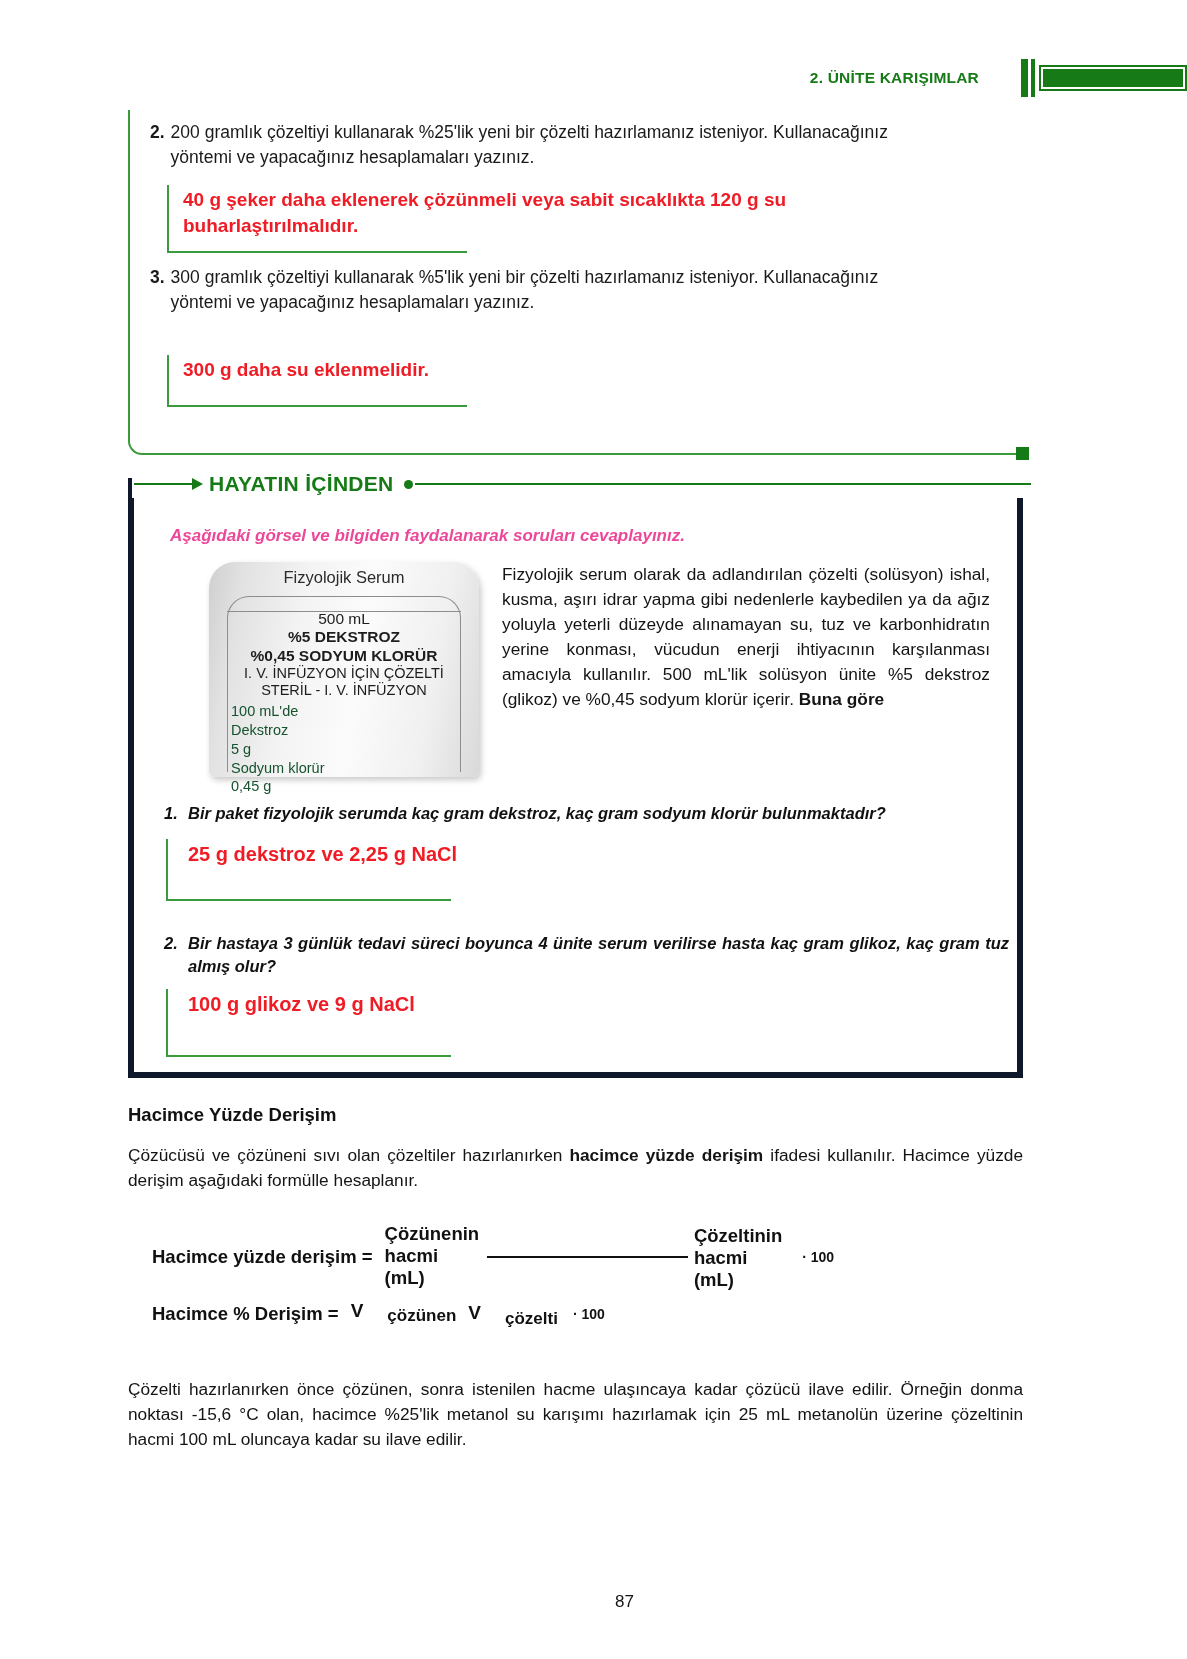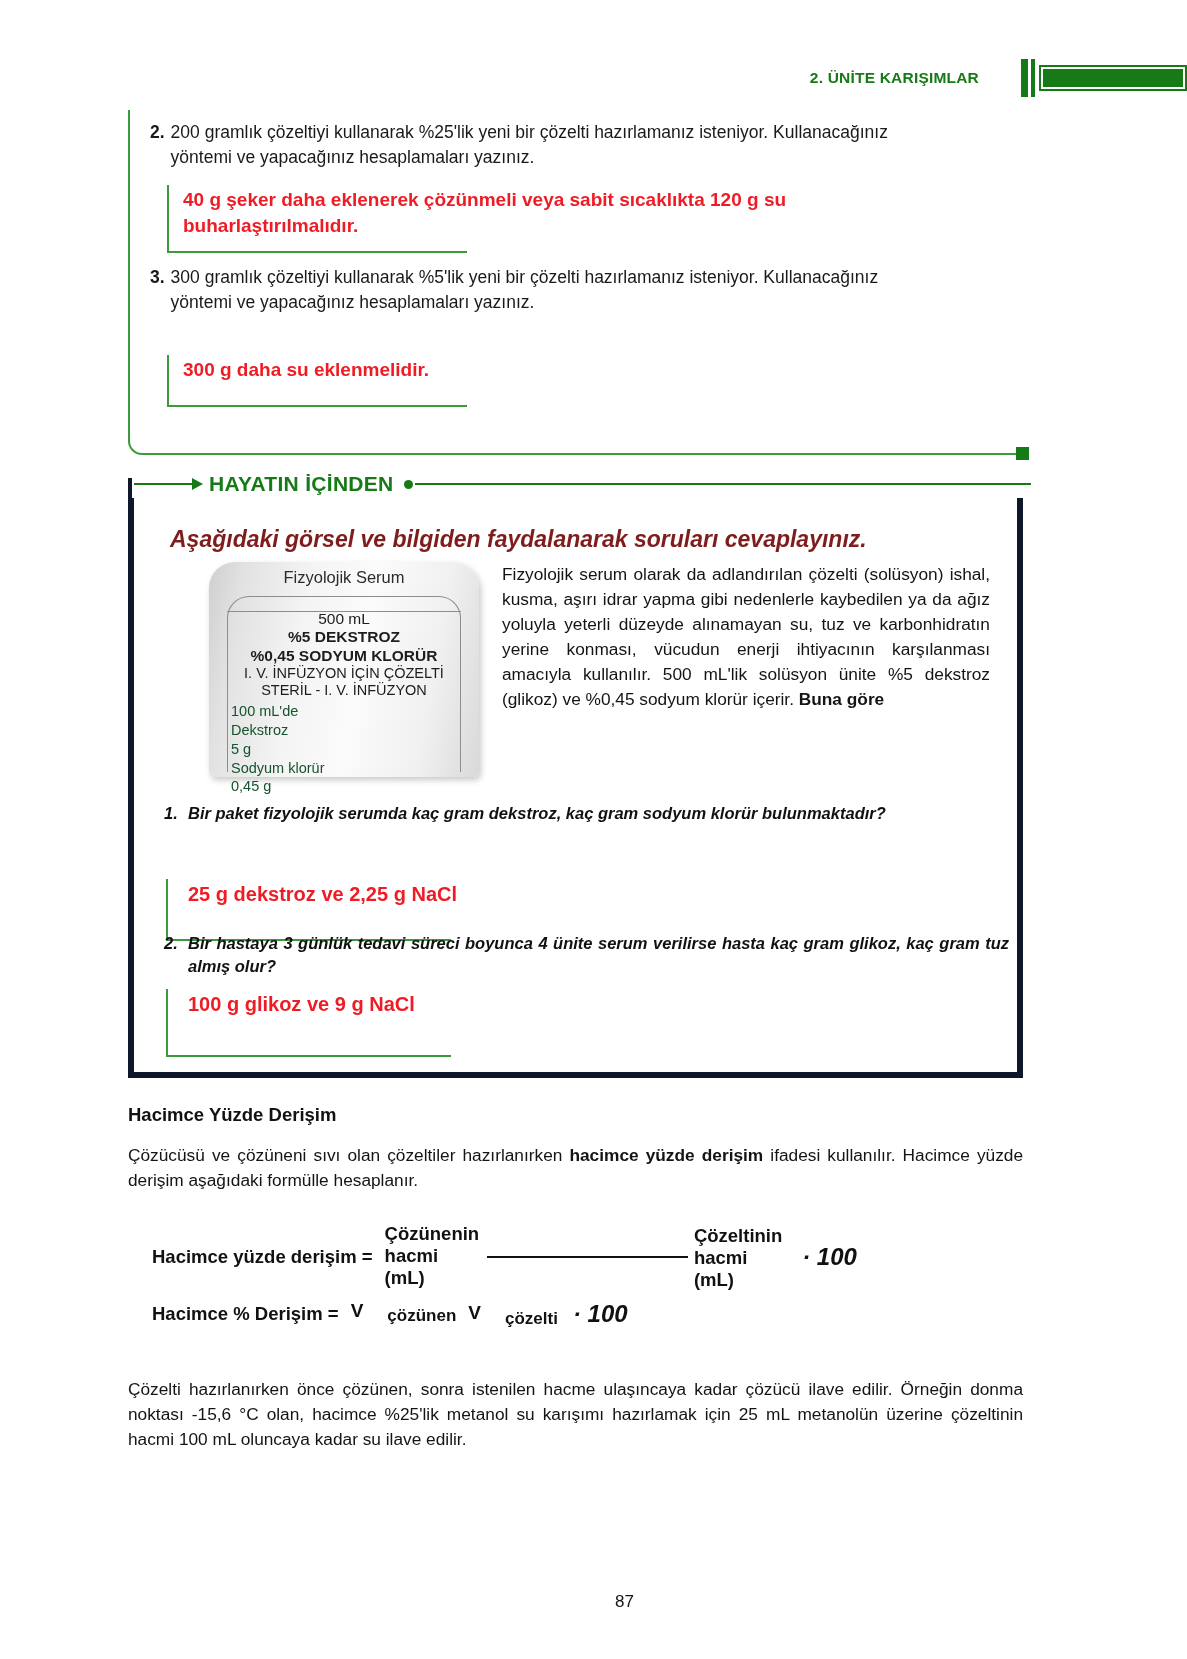--- a/index.html
+++ b/index.html
@@ -111,22 +111,22 @@
     letter-spacing: 0.3px; white-space: nowrap;
   }
   .lh-dot {
     width: 9px; height: 9px; border-radius: 50%;
     background: #167a17; margin: 0 2px 0 10px;
   }
   .lh-line-right { flex: 1; height: 2px; background: #167a17; }
 
   .life-intro {
     position: absolute; left: 36px; top: 42px;
-    font-size: 23px; font-weight: bold; font-style: italic;
-    color: #7f1d1d;
+    font-size: 17px; font-weight: bold; font-style: italic;
+    color: #ec4899;
   }
 
   
   .serum-wrap {
     position: absolute; left: 75px; top: 78px;
     width: 270px; height: 215px;
   }
   .serum-bag {
     position: absolute; inset: 0;
     background: linear-gradient(100deg, #cfcfcf 0%, #e2e2e2 12%, #f4f4f4 34%, #fbfbfb 55%, #f0f0f0 80%, #d9d9d9 100%);
@@ -209,21 +209,21 @@
   .formula {
     position: absolute;
     display: flex; align-items: center;
     font-weight: bold; color: #111;
   }
   .formula .lhs { font-size: 18.5px; margin-right: 6px; white-space: nowrap; }
   .frac { display: inline-flex; align-items: center; }
   .frac .num { font-size: 18.5px; padding: 0 6px 2px 6px; }
   .frac .den { font-size: 18.5px; padding: 3px 6px 0 6px; }
   .frac .bar { height: 2px; background: #111; width: 100%; }
-  .formula .tail { font-size: 24px; margin-left: 9px; white-space: nowrap; font-style: italic; }
+  .formula .tail { font-size: 14px; margin-left: 9px; white-space: nowrap; }
   .vsym { font-size: 19px; }
   .vsub { font-size: 17px; vertical-align: sub; margin-left: 24px; }
 
   .page-number {
     position: absolute; left: 0; top: 1592px; width: 1187px;
     text-align: center; font-size: 17px; color: #141414; margin-left: 31px;
   }
 </style>
 </head>
 <body>
@@ -306,21 +306,21 @@
   </div>
 
   <div class="serum-para">
     <span>Fizyolojik serum olarak da adlandırılan çözelti (solüsyon) ishal, kusma, aşırı idrar yapma gibi nedenlerle kaybedilen ya da ağız yoluyla yeterli düzeyde alınamayan su, tuz ve karbonhidratın yerine konması, vücudun enerji ihtiyacının karşılanması amacıyla kullanılır. 500 mL'lik solüsyon ünite %5 dekstroz (glikoz) ve %0,45 sodyum klorür içerir. </span><b>Buna göre</b>
   </div>
 
   <div class="sub-q" style="left:30px; top:318px; width:845px;">
     <div class="n">1.</div>
     <div class="t">Bir paket fizyolojik serumda kaç gram dekstroz, kaç gram sodyum klorür bulunmaktadır?</div>
   </div>
-  <div class="answer-box" style="left:32px; top:355px; width:285px; height:62px; position:absolute;margin-top:40px;">
+  <div class="answer-box" style="left:32px; top:355px; width:285px; height:62px; position:absolute;">
     <div class="rule-v"></div>
     <div class="rule-h" style="width:285px;"></div>
     <div class="answer-text" style="width:500px; padding-left:22px; font-size:20px;">25 g dekstroz ve 2,25 g NaCl</div>
   </div>
 
   <div class="sub-q" style="left:30px; top:448px; width:845px;">
     <div class="n">2.</div>
     <div class="t">Bir hastaya 3 günlük tedavi süreci boyunca 4 ünite serum verilirse hasta kaç gram glikoz, kaç gram tuz almış olur?</div>
   </div>
   <div class="answer-box" style="left:32px; top:505px; width:285px; height:68px; position:absolute;">

